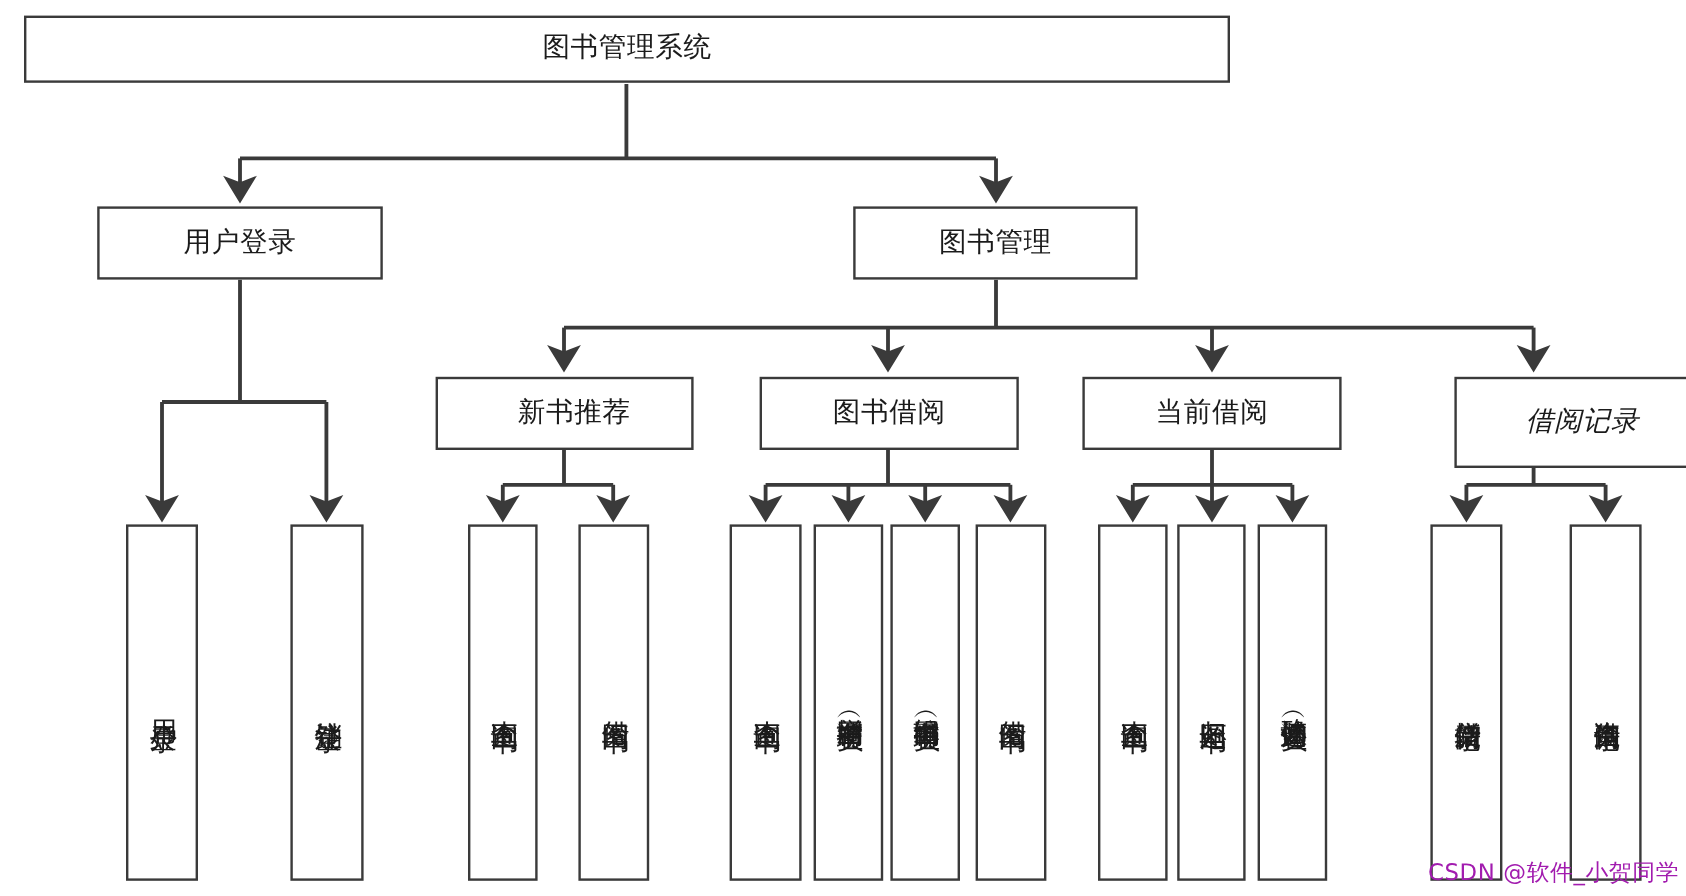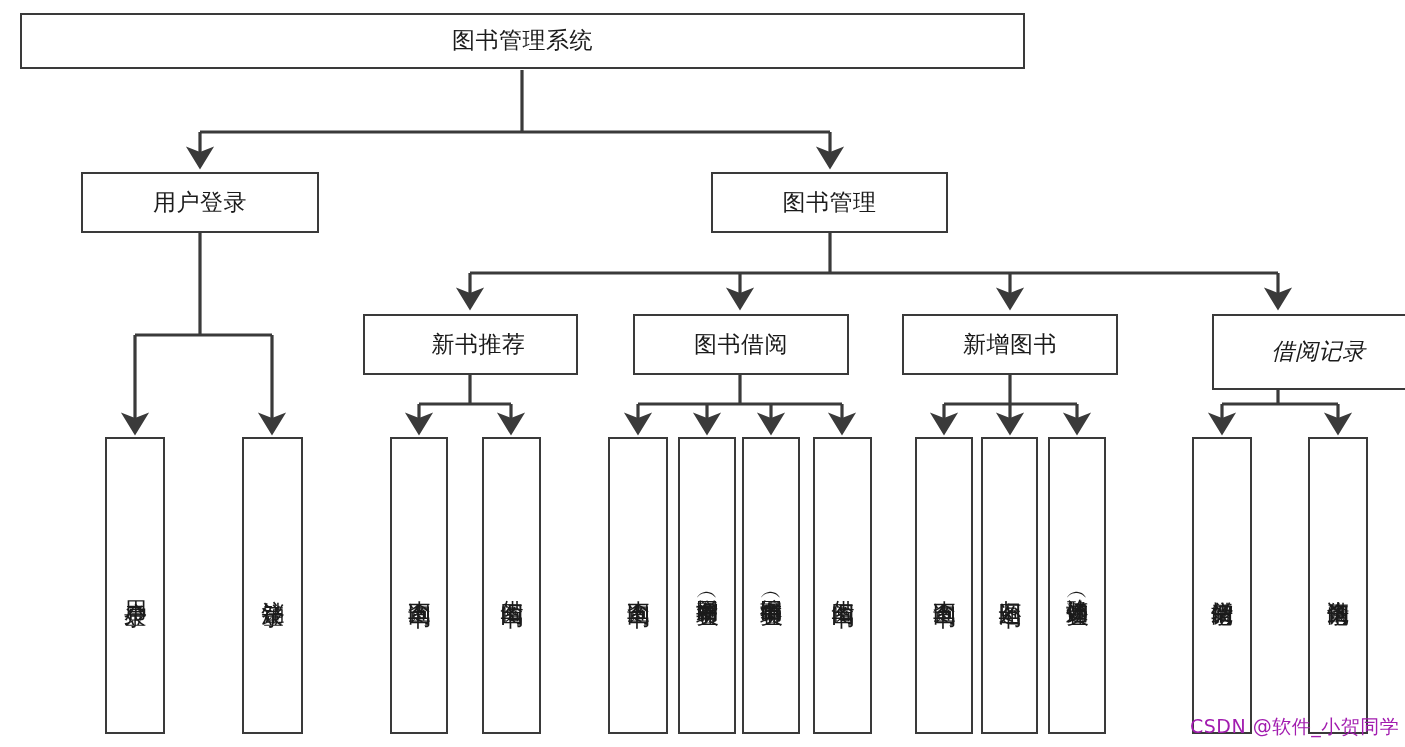--- a/index.html
+++ b/index.html
@@ -138,21 +138,21 @@
     <span class="lbl">图书管理</span>
   </div>
 
   <div class="node horiz" style="left:363px; top:314px; width:215px; height:61px;padding-left:16px;">
     <span class="lbl">新书推荐</span>
   </div>
   <div class="node horiz" style="left:613px; top:314px; width:216px; height:61px;margin-left:20px;">
     <span class="lbl">图书借阅</span>
   </div>
   <div class="node horiz" style="left:902px; top:314px; width:216px; height:61px;">
-    <span class="lbl">新增图书</span>
+    <span class="lbl">当前借阅</span>
   </div>
   <div class="node horiz" style="left:1212px; top:314px; width:213px; height:76px;font-style:italic;">
     <span class="lbl">借阅记录</span>
   </div>
 
   <div class="node vert" style="left:105px; top:437px; width:60px; height:297px;">
     <span class="lbl">用户登录</span>
   </div>
   <div class="node vert" style="left:242px; top:437px; width:61px; height:297px;">
     <span class="lbl">注销登录</span>

